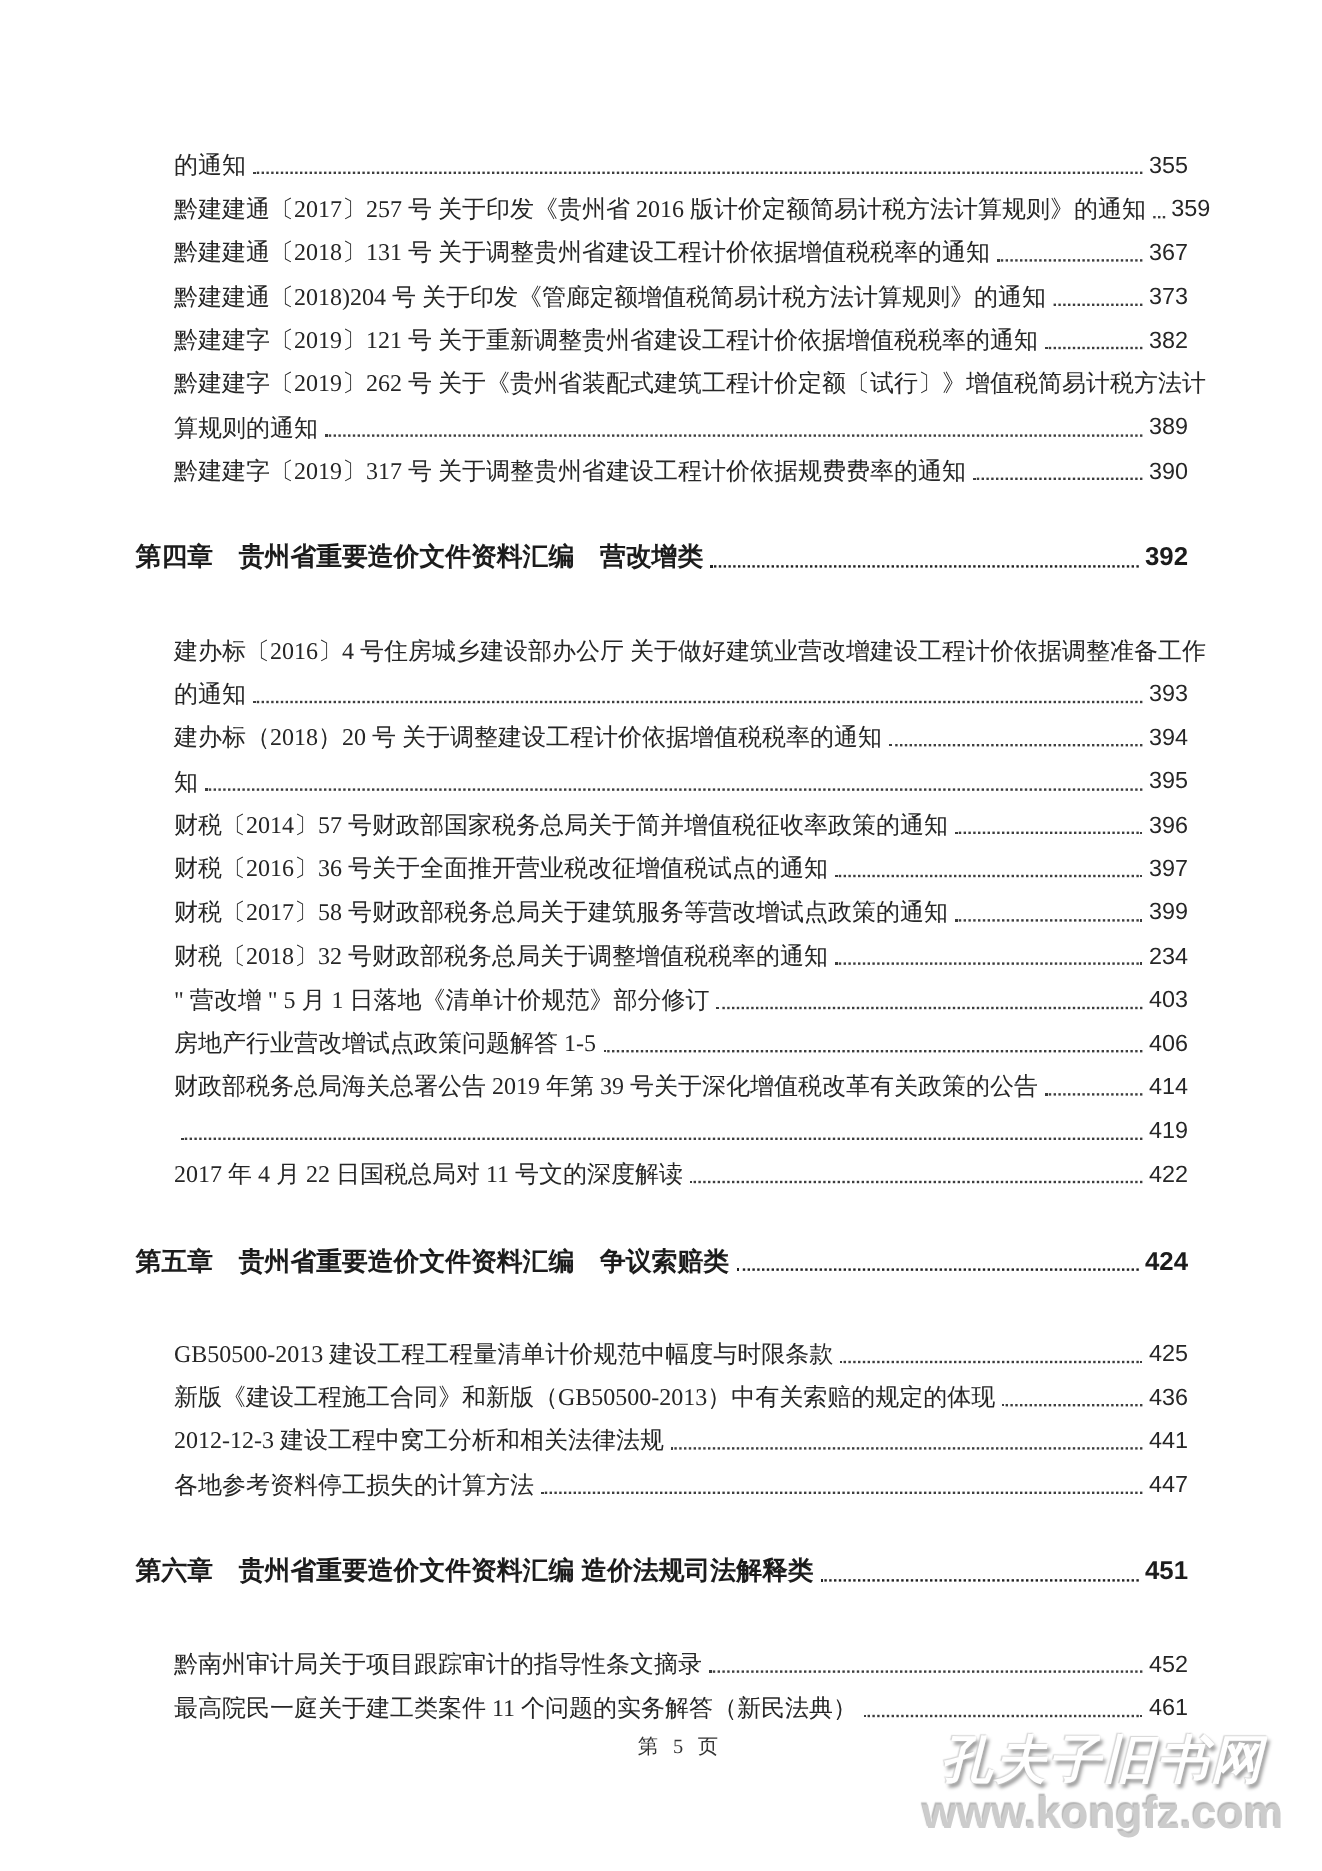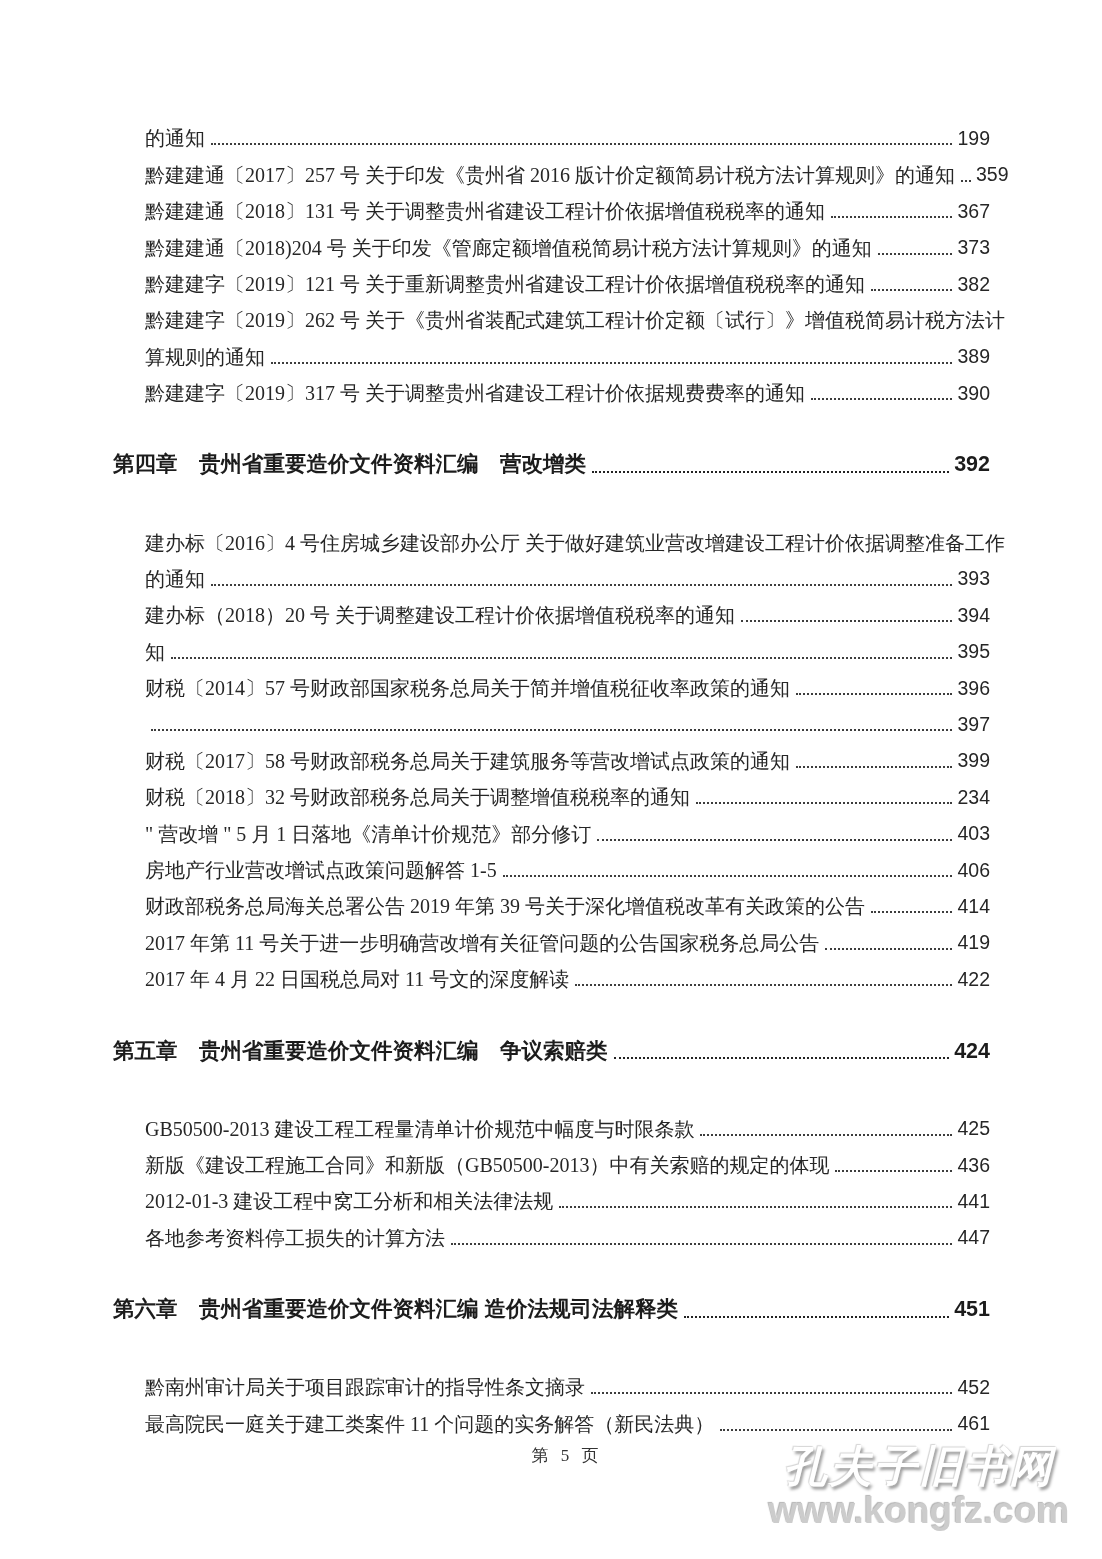--- a/index.html
+++ b/index.html
@@ -94,21 +94,21 @@
 </style>
 </head>
 <body>
 
 <div class="page">
 
   <div class="toc">
       <div class="row cont">
         <span class="txt">的通知</span>
         <span class="dots"></span>
-        <span class="pg">199</span>
+        <span class="pg">355</span>
       </div>
       <div class="row entry">
         <span class="txt">黔建建通〔2017〕257 号  关于印发《贵州省 2016 版计价定额简易计税方法计算规则》的通知</span>
         <span class="dots"></span>
         <span class="pg">359</span>
       </div>
       <div class="row entry">
         <span class="txt">黔建建通〔2018〕131 号  关于调整贵州省建设工程计价依据增值税税率的通知</span>
         <span class="dots"></span>
         <span class="pg">367</span>
@@ -158,20 +158,21 @@
         <span class="txt">知</span>
         <span class="dots"></span>
         <span class="pg">395</span>
       </div>
       <div class="row entry">
         <span class="txt">财税〔2014〕57 号财政部国家税务总局关于简并增值税征收率政策的通知</span>
         <span class="dots"></span>
         <span class="pg">396</span>
       </div>
       <div class="row entry">
+        <span class="txt">财税〔2016〕36 号关于全面推开营业税改征增值税试点的通知</span>
         <span class="dots"></span>
         <span class="pg">397</span>
       </div>
       <div class="row entry">
         <span class="txt">财税〔2017〕58 号财政部税务总局关于建筑服务等营改增试点政策的通知</span>
         <span class="dots"></span>
         <span class="pg">399</span>
       </div>
       <div class="row entry">
         <span class="txt">财税〔2018〕32 号财政部税务总局关于调整增值税税率的通知</span>
@@ -187,21 +188,20 @@
         <span class="txt">房地产行业营改增试点政策问题解答 1-5</span>
         <span class="dots"></span>
         <span class="pg">406</span>
       </div>
       <div class="row entry">
         <span class="txt">财政部税务总局海关总署公告 2019 年第 39 号关于深化增值税改革有关政策的公告</span>
         <span class="dots"></span>
         <span class="pg">414</span>
       </div>
       <div class="row entry">
-        <span class="txt">2017 年第 11 号关于进一步明确营改增有关征管问题的公告国家税务总局公告</span>
         <span class="dots"></span>
         <span class="pg">419</span>
       </div>
       <div class="row entry">
         <span class="txt">2017 年 4 月 22 日国税总局对 11 号文的深度解读</span>
         <span class="dots"></span>
         <span class="pg">422</span>
       </div>
       <div class="row chapter">
         <span class="txt">第五章　贵州省重要造价文件资料汇编　争议索赔类</span>
@@ -212,21 +212,21 @@
         <span class="txt">GB50500-2013 建设工程工程量清单计价规范中幅度与时限条款</span>
         <span class="dots"></span>
         <span class="pg">425</span>
       </div>
       <div class="row entry">
         <span class="txt">新版《建设工程施工合同》和新版（GB50500-2013）中有关索赔的规定的体现</span>
         <span class="dots"></span>
         <span class="pg">436</span>
       </div>
       <div class="row entry">
-        <span class="txt">2012-01-3 建设工程中窝工分析和相关法律法规</span>
+        <span class="txt">2012-12-3 建设工程中窝工分析和相关法律法规</span>
         <span class="dots"></span>
         <span class="pg">441</span>
       </div>
       <div class="row entry">
         <span class="txt">各地参考资料停工损失的计算方法</span>
         <span class="dots"></span>
         <span class="pg">447</span>
       </div>
       <div class="row chapter">
         <span class="txt">第六章　贵州省重要造价文件资料汇编 造价法规司法解释类</span>

